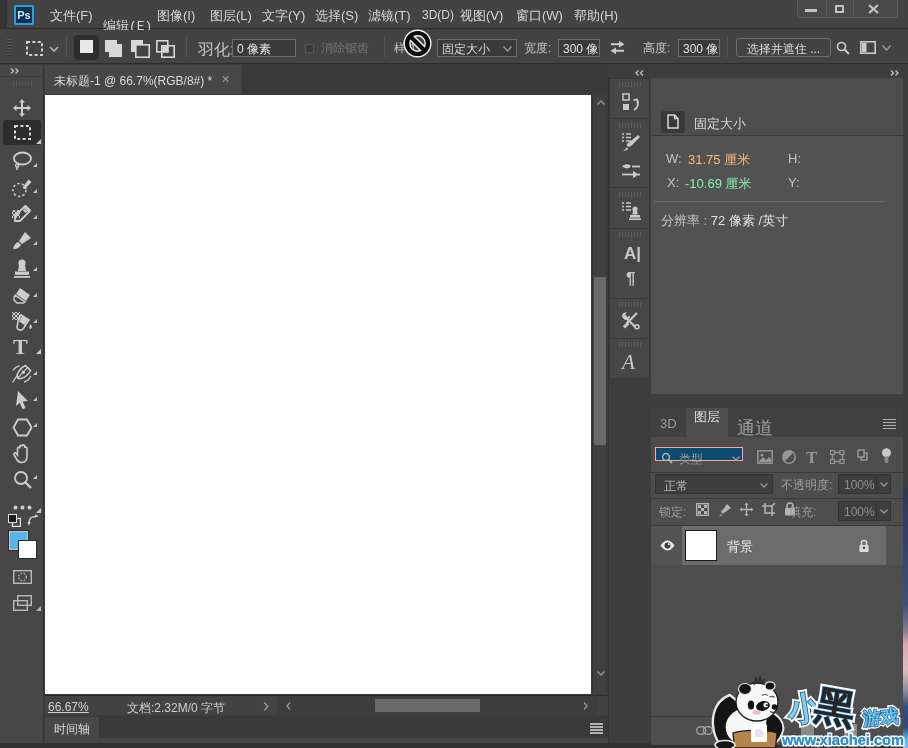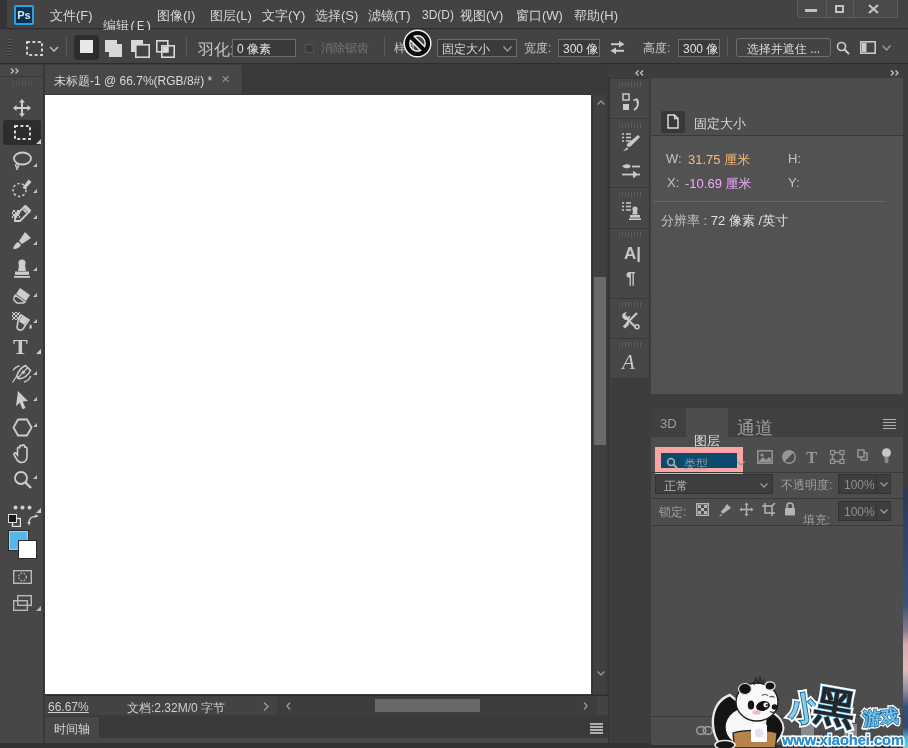--- a/index.html
+++ b/index.html
@@ -374,37 +374,37 @@
         <path d="M7.5 1 V4.5 H11" fill="none" stroke="#d8d8d8" stroke-width="1.3"></path>
       </svg>
   </div>
   <span class="abs" style="left:43px;top:37px;font-size:13px;color:#d8d8d8;">固定大小</span>
   <div class="abs" style="left:0;top:57px;width:252px;height:1px;background:#3a3a3a;"></div>
   <div class="abs" style="left:0;top:58px;width:252px;height:258px;background:#525252;">
     <span class="abs" style="left:15px;top:15px;font-size:13px;color:#c4c4c4;">W:</span>
     <span class="abs" style="left:37px;top:15px;font-size:13px;color:#fdba74;">31.75 厘米</span>
     <span class="abs" style="left:137px;top:15px;font-size:13px;color:#c4c4c4;">H:</span>
     <span class="abs" style="left:16px;top:39px;font-size:13px;color:#c4c4c4;">X:</span>
-    <span class="abs" style="left:34px;top:39px;font-size:13px;color:#f0abfc;">-10.69 厘米</span>
+    <span class="abs" style="left:34px;top:39px;font-size:13px;color:#86efac;">-10.69 厘米</span>
     <span class="abs" style="left:137px;top:39px;font-size:13px;color:#c4c4c4;">Y:</span>
     <div class="abs" style="left:3px;top:65px;width:231px;height:1px;background:#6a6a6a;"></div>
     <span class="abs" style="left:10px;top:76px;font-size:13px;color:#c4c4c4;">分辨率 : <span style="color:#e2e2e2;">72 像素 /英寸</span></span>
   </div>
 </div>
 
 <div class="abs" style="left:651px;top:408px;width:252px;height:337px;background:#4d4d4d;">
 
   <div class="abs" style="left:0;top:0;width:252px;height:29px;background:#404040;">
     <span class="abs" style="left:9px;top:8px;font-size:13px;color:#9e9e9e;">3D</span>
-    <div class="abs" style="left:35px;top:0;width:42px;height:29px;background:#4d4d4d;font-size:13px;color:#dedede;text-align:center;padding-top:24px;">图层</div>
+    <div class="abs" style="left:35px;top:0;width:42px;height:29px;background:#4d4d4d;font-size:13px;color:#dedede;text-align:center;padding-top:0;">图层</div>
     <span class="abs" style="left:86px;top:8px;font-size:18px;color:#9e9e9e;">通道</span>
     <div class="abs" style="left:232px;top:11px;width:13px;height:11px;background:repeating-linear-gradient(#b0b0b0 0 1.5px,#404040 1.5px 3px);"></div>
   </div>
 
-  <div class="abs" style="left:4px;top:39px;width:88px;height:27px;background:#0c4a6e;border:6px solid #fca5a5;">
+  <div class="abs" style="left:4px;top:39px;width:88px;height:14px;background:#0c4a6e;border:1px solid #fca5a5;">
     <svg class="abs" style="left:5px;top:4px;" width="12" height="12" viewBox="0 0 12 12">
         <circle cx="5" cy="5" r="3.4" fill="none" stroke="#b0b0b0" stroke-width="1.5"></circle>
         <path d="M7.5 7.5 L11 11" stroke="#b0b0b0" stroke-width="1.8"></path>
       </svg>
     <span class="abs" style="left:23px;top:3px;font-size:12px;color:#9e9e9e;">类型</span>
     <svg class="abs" style="left:76px;top:8px;" width="8" height="5" viewBox="0 0 8 5">
         <path d="M0.5 0.5 L4 4 L7.5 0.5" fill="none" stroke="#9a9a9a" stroke-width="1.3"></path>
       </svg>
   </div>
   <svg class="abs" style="left:106px;top:42px;" width="16" height="14" viewBox="0 0 16 14">
@@ -465,30 +465,45 @@
   <svg class="abs" style="left:88px;top:94px;" width="15" height="15" viewBox="0 0 15 15">
       <path d="M7.5 0.5 L9.5 3 H8.2 V6.8 H12 V5.5 L14.5 7.5 L12 9.5 V8.2 H8.2 V12 H9.5 L7.5 14.5 L5.5 12 H6.8 V8.2 H3 V9.5 L0.5 7.5 L3 5.5 V6.8 H6.8 V3 H5.5 Z" fill="#b4b4b4"></path>
     </svg>
   <svg class="abs" style="left:111px;top:95px;" width="14" height="13" viewBox="0 0 14 13">
       <path d="M3 0 V10 H13 M0 3 H10 V13 M10 3 L13 0" fill="none" stroke="#b4b4b4" stroke-width="1.5"></path>
     </svg>
   <svg class="abs" style="left:133px;top:94px;" width="12" height="14" viewBox="0 0 12 14">
       <path d="M3 6 V4 a3 3 0 0 1 6 0 V6" fill="none" stroke="#b4b4b4" stroke-width="1.6"></path>
       <rect x="1" y="6" width="10" height="7.4" rx="1" fill="#b4b4b4"></rect>
     </svg>
-  <span class="abs" style="left:152px;top:96px;font-size:12px;color:#9e9e9e;margin-top:8px;">填充:</span>
+  <span class="abs" style="left:138px;top:96px;font-size:12px;color:#9e9e9e;">填充:</span>
   <div class="abs" style="left:187px;top:93px;width:53px;height:20px;background:#3e3e3e;border:1px solid #333;">
     <span class="abs" style="left:5px;top:3px;font-size:12px;color:#8f8f8f;">100%</span>
     <div class="abs" style="left:37px;top:0;width:1px;height:18px;background:#333;"></div>
     <svg class="abs" style="left:41px;top:7px;" width="8" height="5" viewBox="0 0 8 5">
         <path d="M0.5 0.5 L4 4 L7.5 0.5" fill="none" stroke="#9a9a9a" stroke-width="1.3"></path>
       </svg>
   </div>
   <div class="abs" style="left:0;top:117px;width:252px;height:1px;background:#3a3a3a;"></div>
 
+  <div class="abs" style="left:0;top:118px;width:252px;height:39px;background:#535353;">
+    <div class="abs" style="left:31px;top:0;width:204px;height:39px;background:#6c6c6c;"></div>
+    <svg class="abs" style="left:9px;top:14px;" width="15" height="11" viewBox="0 0 15 11">
+        <path d="M0.5 5.5 C3 1.5 6 0.5 7.5 0.5 C9 0.5 12 1.5 14.5 5.5 C12 9.5 9 10.5 7.5 10.5 C6 10.5 3 9.5 0.5 5.5 Z" fill="#e8e8e8"></path>
+        <circle cx="7.5" cy="5.5" r="3" fill="#3c3c3c"></circle>
+        <circle cx="8.8" cy="4.2" r="1" fill="#fff"></circle>
+      </svg>
+    <div class="abs" style="left:34px;top:4px;width:32px;height:31px;background:#fff;border:1px solid #1a1a1a;"></div>
+    <span class="abs" style="left:76px;top:12px;font-size:13px;color:#ececec;">背景</span>
+    <svg class="abs" style="left:207px;top:13px;" width="12" height="14" viewBox="0 0 12 14">
+        <path d="M3.5 6 V4 a2.5 2.5 0 0 1 5 0 V6" fill="none" stroke="#dcdcdc" stroke-width="1.5"></path>
+        <rect x="1.5" y="6" width="9" height="7" rx="1" fill="#dcdcdc"></rect>
+        <circle cx="6" cy="9" r="1.4" fill="#555"></circle>
+      </svg>
+  </div>
 
   <div class="abs" style="left:0;top:308px;width:252px;height:1px;background:#3a3a3a;"></div>
   <svg class="abs" style="left:45px;top:318px;" width="17" height="9" viewBox="0 0 17 9">
       <rect x="0.7" y="0.7" width="9" height="7.6" rx="3.8" fill="none" stroke="#9e9e9e" stroke-width="1.4"></rect>
       <rect x="7.3" y="0.7" width="9" height="7.6" rx="3.8" fill="none" stroke="#9e9e9e" stroke-width="1.4"></rect>
     </svg>
   <div class="abs" style="left:150px;top:316px;width:13px;height:13px;background:#8a8a8a;"></div>
   <div class="abs" style="left:193px;top:316px;width:13px;height:13px;background:#8a8a8a;"></div>
 </div>
 

